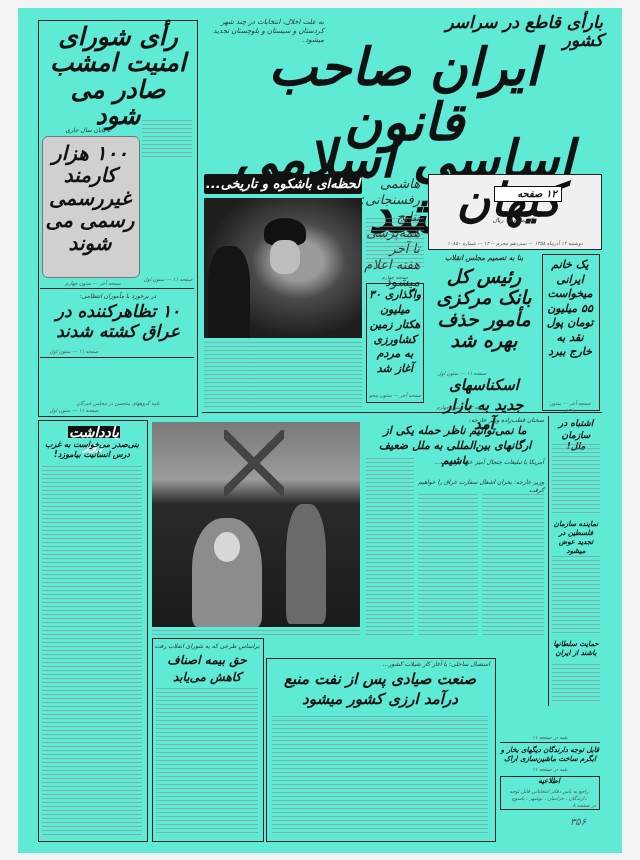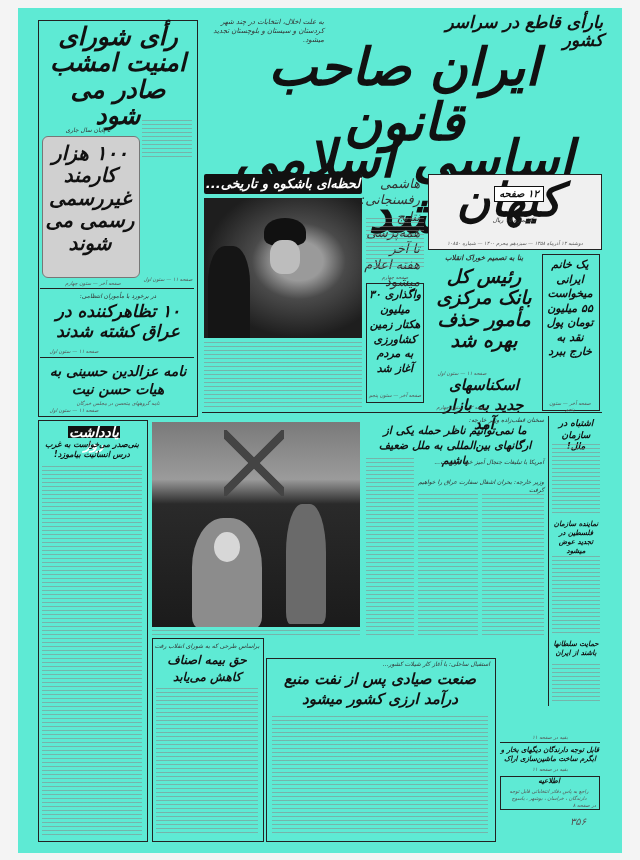--- a/index.html
+++ b/index.html
@@ -36,21 +36,20 @@
   <div class="abs tiny" style="left:124px;top:268px;width:52px;">صفحه ۱۱ — ستون اول</div>
 
   <div class="rule" style="left:22px;top:280px;width:154px;height:1px;"></div>
 
   <div class="abs small" style="left:26px;top:284px;width:148px;font-size:6px;">در برخورد با مأموران انتظامی:</div>
   <div class="abs hl" style="left:24px;top:294px;width:152px;font-size:17px;line-height:1.15;">۱۰ تظاهرکننده در عراق کشته شدند</div>
   <div class="abs tiny" style="left:26px;top:340px;width:60px;">صفحه ۱۱ — ستون اول</div>
 
   <div class="rule" style="left:22px;top:349px;width:154px;height:1px;"></div>
 
-  <div class="abs hl" style="left:24px;top:354px;width:152px;font-size:14px;line-height:1.3;">نامه عزالدین حسینی به هیات حسن نیت</div>
   <div class="abs tiny" style="left:26px;top:392px;width:148px;">نامه گروههای متحصن در مجلس خبرگان</div>
   <div class="abs tiny" style="left:26px;top:399px;width:60px;">صفحه ۱۱ — ستون اول</div>
 
   <div class="abs small" style="left:186px;top:10px;width:120px;font-size:7px;text-align:right;">به علت اخلال، انتخابات در چند شهر کردستان و سیستان و بلوچستان تجدید میشود.</div>
   <div class="abs hl" style="left:400px;top:6px;width:185px;font-size:17px;text-align:right;">بارأی قاطع در سراسر کشور</div>
   <div class="abs hl" style="left:184px;top:32px;width:404px;font-size:52px;letter-spacing:-1px;">ایران صاحب قانون</div>
   <div class="abs hl" style="left:184px;top:92px;width:404px;font-size:52px;letter-spacing:-1px;margin-top:32px;">اساسی اسلامی شد</div>
 
   <div class="abs inv" style="left:186px;top:166px;width:158px;height:20px;font-size:13px;line-height:20px;border-radius:2px;">لحظه‌ای باشکوه و تاریخی...</div>
   <div class="photo" style="left:186px;top:190px;width:158px;height:140px;
@@ -64,25 +63,25 @@
   <div class="abs small" style="left:344px;top:168px;width:58px;font-size:13px;text-align:right;">هاشمی رفسنجانی: نتایج همه‌پرسی تا آخر هفته اعلام میشود</div>
   <div class="fill-lines" style="left:348px;top:210px;width:58px;height:50px;"></div>
   <div class="abs tiny" style="left:348px;top:266px;width:58px;">صفحه چهارم</div>
 
   <div class="box" style="left:348px;top:275px;width:56px;height:118px;"></div>
   <div class="abs hl" style="left:350px;top:280px;width:54px;font-size:11px;line-height:1.35;">واگذاری ۳۰ میلیون هکتار زمین کشاورزی به مردم آغاز شد</div>
   <div class="abs tiny" style="left:350px;top:384px;width:54px;">صفحه آخر — ستون پنجم</div>
 
   <div class="box" style="left:410px;top:166px;width:172px;height:74px;background:#f0f0f0;"></div>
   <div class="abs hl" style="left:416px;top:168px;width:150px;font-size:46px;font-family:'DejaVu Serif',serif;">کیهان</div>
-  <div class="abs" style="left:476px;top:178px;width:48px;height:14px;border:1.5px solid #111;font-weight:bold;font-size:10px;line-height:14px;background:#fff;">۱۲ صفحه</div>
+  <div class="abs" style="left:476px;top:178px;width:48px;height:14px;border:1.5px solid #111;font-weight:bold;font-size:10px;line-height:14px;background:#fff;padding-left:18px;">۱۲ صفحه</div>
   <div class="abs small" style="left:466px;top:208px;width:60px;font-size:6px;">تکشماره ۱۵ ریال</div>
   <div class="abs tiny" style="left:412px;top:232px;width:170px;">دوشنبه ۱۲ آذرماه ۱۳۵۸ — سیزدهم محرم ۱۴۰۰ — شماره ۱۰۸۵۰</div>
 
-  <div class="abs small" style="left:414px;top:246px;width:104px;font-size:7px;font-weight:bold;">بنا به تصمیم خوراک انقلاب</div>
+  <div class="abs small" style="left:414px;top:246px;width:104px;font-size:7px;font-weight:bold;">بنا به تصمیم مجلس انقلاب</div>
   <div class="abs hl" style="left:410px;top:258px;width:112px;font-size:19px;line-height:1.12;">رئیس کل بانک مرکزی مأمور حذف بهره شد</div>
   <div class="abs tiny" style="left:414px;top:362px;width:60px;">صفحه ۱۱ — ستون اول</div>
   <div class="abs hl" style="left:414px;top:368px;width:104px;font-size:15px;line-height:1.3;">اسکناسهای جدید به بازار آمد</div>
   <div class="abs tiny" style="left:414px;top:396px;width:60px;">صفحه ۲ — ستون چهارم</div>
 
   <div class="box" style="left:524px;top:246px;width:56px;height:155px;"></div>
   <div class="abs hl" style="left:526px;top:250px;width:52px;font-size:11px;line-height:1.32;">یک خانم ایرانی میخواست ۵۵ میلیون تومان پول نقد به خارج ببرد</div>
   <div class="abs tiny" style="left:526px;top:392px;width:52px;">صفحه آخر — ستون پنجم</div>
 
   <div class="rule" style="left:184px;top:404px;width:400px;height:1px;"></div>

